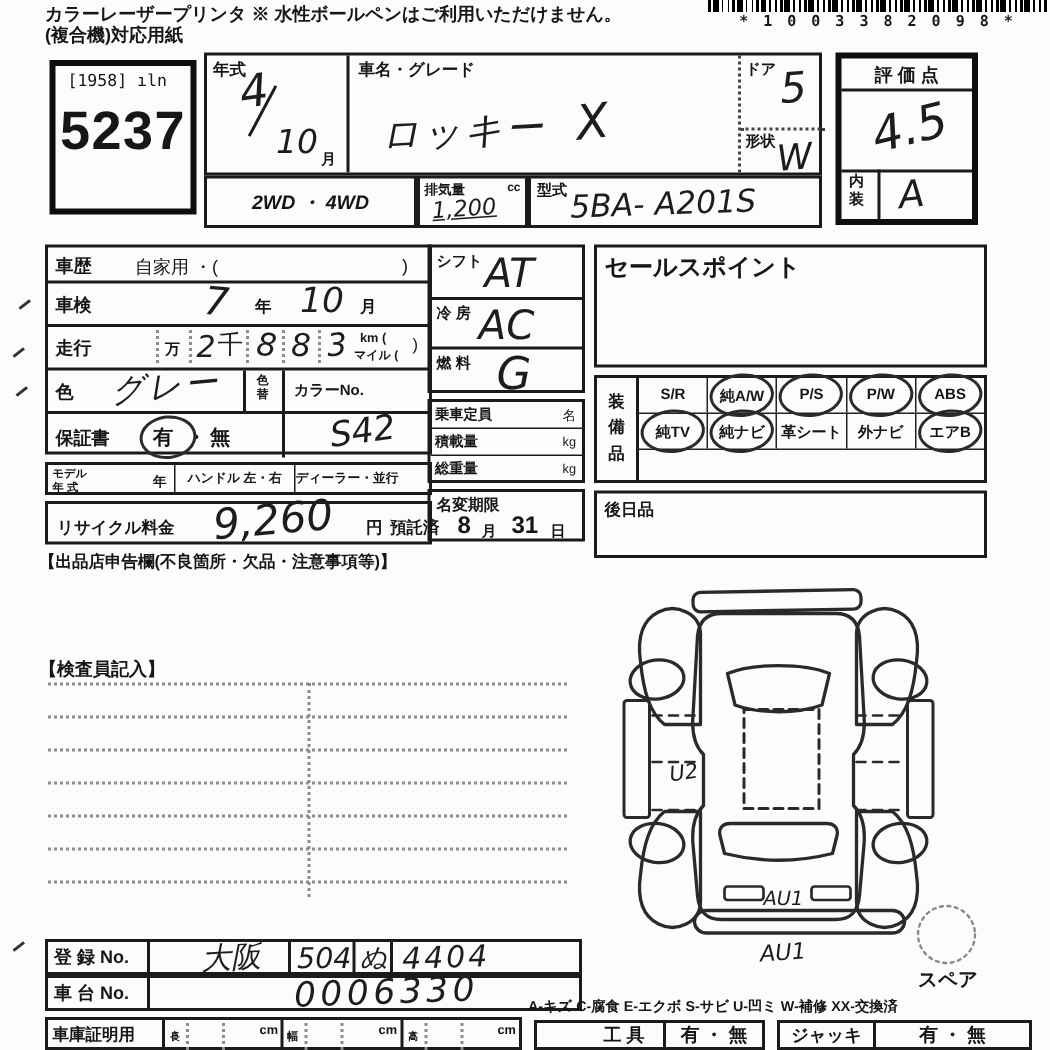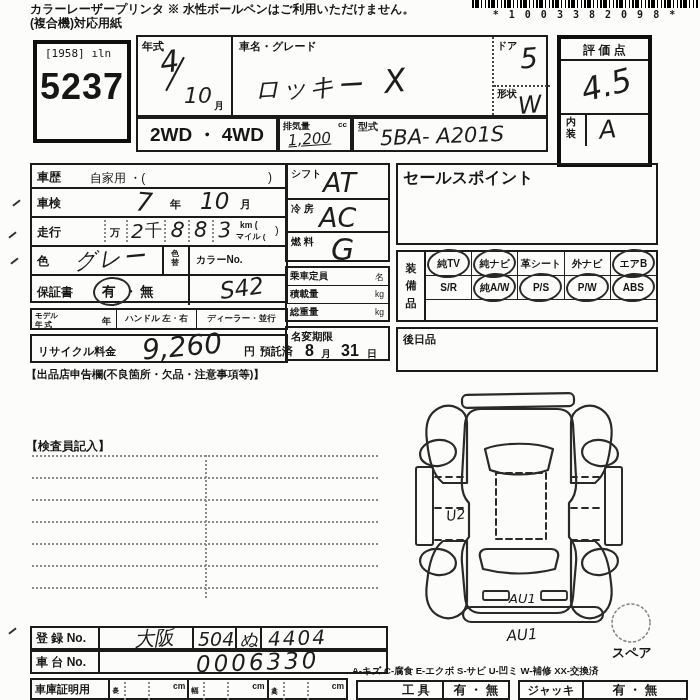--- a/index.html
+++ b/index.html
@@ -62,33 +62,33 @@
     <div class="cell" style="position:absolute;left:354px;top:0;width:58px;height:100%;border-left:2px dotted #444;">
       <div class="abs lbl" style="left:3px;top:2px;font-size:10px;">ドア</div>
       <div class="hw" style="left:26px;top:8px;font-size:28px;transform:rotate(-4deg);">5</div>
       <div class="abs" style="left:0;top:48px;width:100%;border-top:2px dotted #444;"></div>
       <div class="abs lbl" style="left:3px;top:50px;font-size:10px;">形状</div>
       <div class="hw" style="left:24px;top:56px;font-size:24px;transform:rotate(-5deg);">W</div>
     </div>
   </div>
 
   <div class="box" style="left:136px;top:117px;width:142px;height:35px;border-width:2.5px;display:flex;align-items:center;justify-content:center;">
-    <span class="lbl" style="font-size:19px;">2WD ・ 4WD</span>
+    <span class="lbl" style="font-size:13px;font-style:italic;">2WD ・ 4WD</span>
   </div>
   <div class="box" style="left:278px;top:117px;width:74px;height:35px;">
     <div class="abs lbl" style="left:3px;top:1px;font-size:9px;">排気量</div>
     <div class="abs lbl" style="right:3px;top:1px;font-size:8px;">cc</div>
     <div class="hw" style="left:8px;top:13px;font-size:15px;transform:rotate(-4deg);text-decoration:underline;">1,200</div>
   </div>
   <div class="box" style="left:352px;top:117px;width:196px;height:35px;">
     <div class="abs lbl" style="left:4px;top:1px;font-size:10px;">型式</div>
     <div class="hw" style="left:26px;top:7px;font-size:21px;transform:rotate(-2deg);">5BA- A201S</div>
   </div>
 
-  <div class="box thick" style="left:557px;top:35px;width:95px;height:132px;">
+  <div class="box thick" style="left:557px;top:35px;width:95px;height:115px;">
     <div class="abs lbl" style="left:0;top:3px;width:100%;text-align:center;font-size:12px;">評 価 点</div>
     <div class="abs" style="left:0;top:20px;width:100%;border-top:2px solid #1b1b1b;"></div>
     <div class="hw" style="left:20px;top:30px;font-size:32px;transform:rotate(-14deg);">4.5</div>
     <div class="abs" style="left:0;top:74px;width:100%;border-top:2px solid #1b1b1b;"></div>
     <div class="abs" style="left:24px;top:74px;height:33px;border-left:2px solid #1b1b1b;"></div>
     <div class="abs lbl vlbl" style="left:5px;top:77px;font-size:10px;">
       <div>内</div>
         <div>装</div>
     </div>
     <div class="hw" style="left:38px;top:78px;font-size:25px;transform:rotate(-6deg);">A</div>
@@ -158,21 +158,21 @@
     <div class="cell" style="width:85px;border-right:1.5px solid #1b1b1b;">
       <div class="abs lbl" style="left:3px;top:1px;font-size:7.5px;line-height:1.2;">
         <div>モデル</div>
           <div>年 式</div>
       </div>
       <span class="abs lbl" style="right:5px;top:5px;font-size:9px;">年</span>
     </div>
     <div class="cell" style="width:80px;border-right:1.5px solid #1b1b1b;display:flex;align-items:center;justify-content:center;">
       <span class="lbl" style="font-size:8.5px;">ハンドル 左・右</span>
     </div>
-    <div class="cell" style="flex:1;display:flex;align-items:center;justify-content:center;">
+    <div class="cell" style="flex:1;display:flex;align-items:center;justify-content:flex-start;">
       <span class="lbl" style="font-size:8.5px;">ディーラー・並行</span>
     </div>
   </div>
 
   <div class="box" style="left:30px;top:334px;width:258px;height:29px;">
     <span class="abs lbl" style="left:6px;top:8px;font-size:11px;">リサイクル料金</span>
     <span class="hw" style="left:110px;top:-3px;font-size:28px;transform:rotate(-5deg);">9,260</span>
     <span class="abs lbl" style="left:212px;top:8px;font-size:11px;">円</span>
     <span class="abs lbl" style="left:228px;top:8px;font-size:11px;">預託済</span>
   </div>
@@ -223,56 +223,56 @@
 
   <div class="box" style="left:396px;top:250px;width:262px;height:72px;display:flex;">
     <div style="width:26px;border-right:2px solid #1b1b1b;display:flex;flex-direction:column;align-items:center;justify-content:center;font-size:11px;font-weight:bold;line-height:1.6;">
       <span>装</span>
         <span>備</span>
         <span>品</span>
     </div>
     <div style="flex:1;display:flex;flex-direction:column;">
       <div class="eq-row">
           <div class="eq-cell">
-            <span>純TV</span>
-            <span class="eq-circ"></span>
-          </div>
-          <div class="eq-cell">
-            <span>純ナビ</span>
-            <span class="eq-circ"></span>
-          </div>
-          <div class="eq-cell">
-            <span>革シート</span>
-          </div>
-          <div class="eq-cell">
-            <span>外ナビ</span>
-          </div>
-          <div class="eq-cell">
-            <span>エアB</span>
+            <span>S/R</span>
+          </div>
+          <div class="eq-cell">
+            <span>純A/W</span>
+            <span class="eq-circ"></span>
+          </div>
+          <div class="eq-cell">
+            <span>P/S</span>
+            <span class="eq-circ"></span>
+          </div>
+          <div class="eq-cell">
+            <span>P/W</span>
+            <span class="eq-circ"></span>
+          </div>
+          <div class="eq-cell">
+            <span>ABS</span>
             <span class="eq-circ"></span>
           </div>
         </div>
       <div class="eq-row">
           <div class="eq-cell">
-            <span>S/R</span>
-          </div>
-          <div class="eq-cell">
-            <span>純A/W</span>
-            <span class="eq-circ"></span>
-          </div>
-          <div class="eq-cell">
-            <span>P/S</span>
-            <span class="eq-circ"></span>
-          </div>
-          <div class="eq-cell">
-            <span>P/W</span>
-            <span class="eq-circ"></span>
-          </div>
-          <div class="eq-cell">
-            <span>ABS</span>
+            <span>純TV</span>
+            <span class="eq-circ"></span>
+          </div>
+          <div class="eq-cell">
+            <span>純ナビ</span>
+            <span class="eq-circ"></span>
+          </div>
+          <div class="eq-cell">
+            <span>革シート</span>
+          </div>
+          <div class="eq-cell">
+            <span>外ナビ</span>
+          </div>
+          <div class="eq-cell">
+            <span>エアB</span>
             <span class="eq-circ"></span>
           </div>
         </div>
     </div>
   </div>
 
   <div class="box" style="left:396px;top:327px;width:262px;height:45px;">
     <span class="abs lbl" style="left:5px;top:3px;font-size:11px;">後日品</span>
   </div>
 

